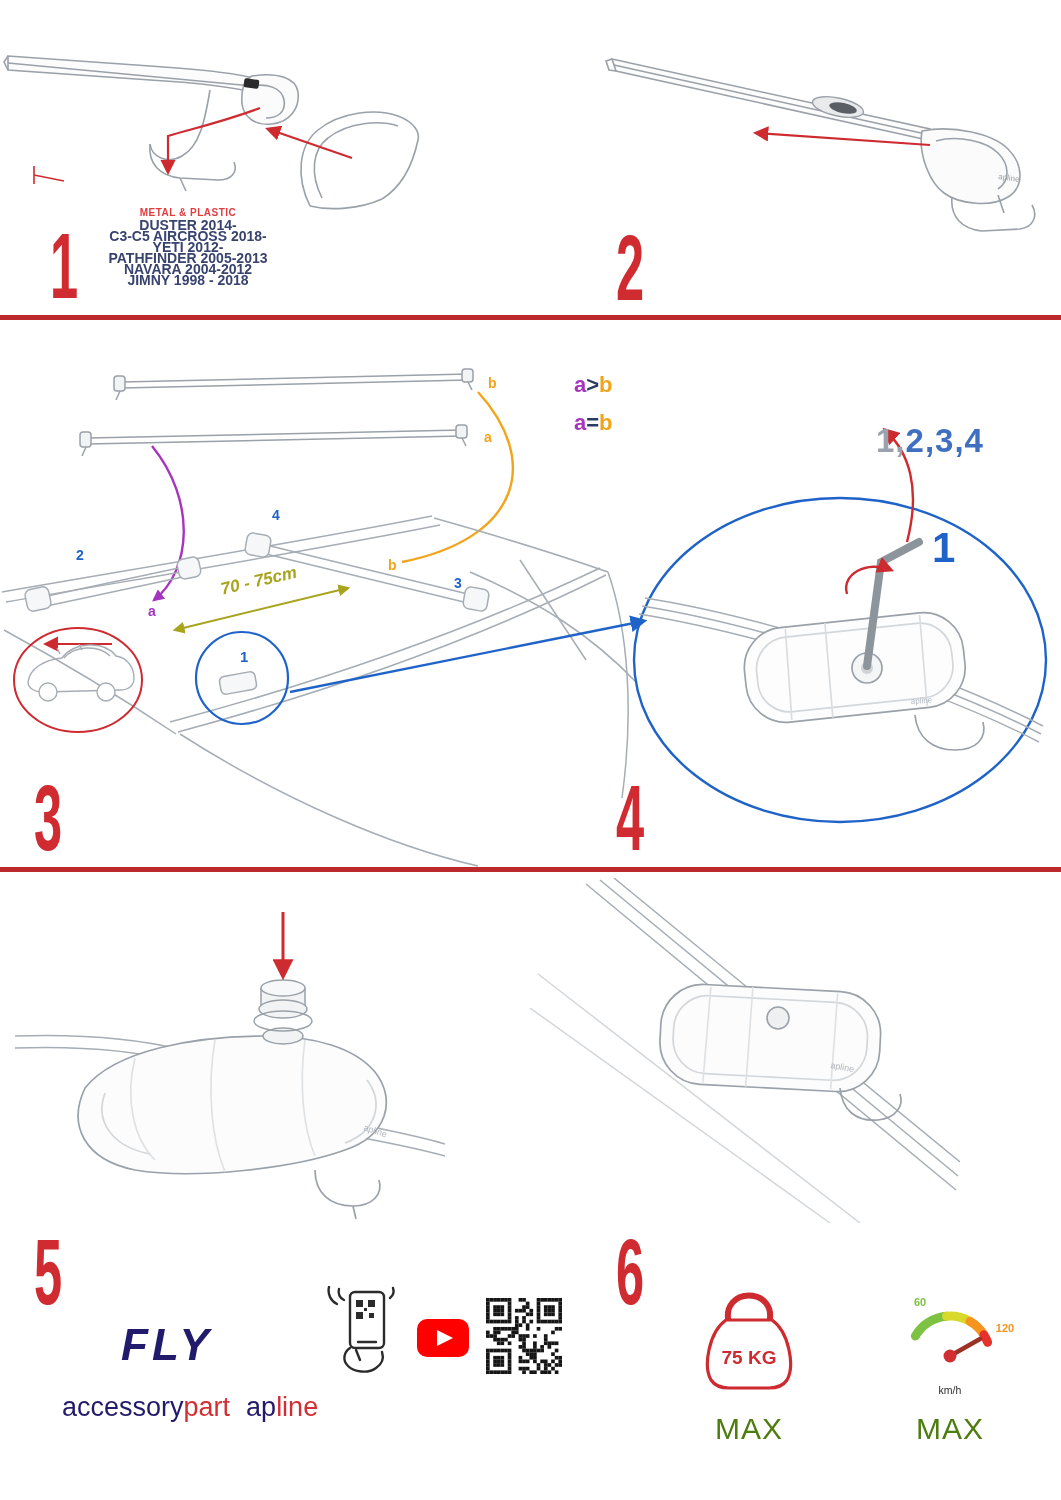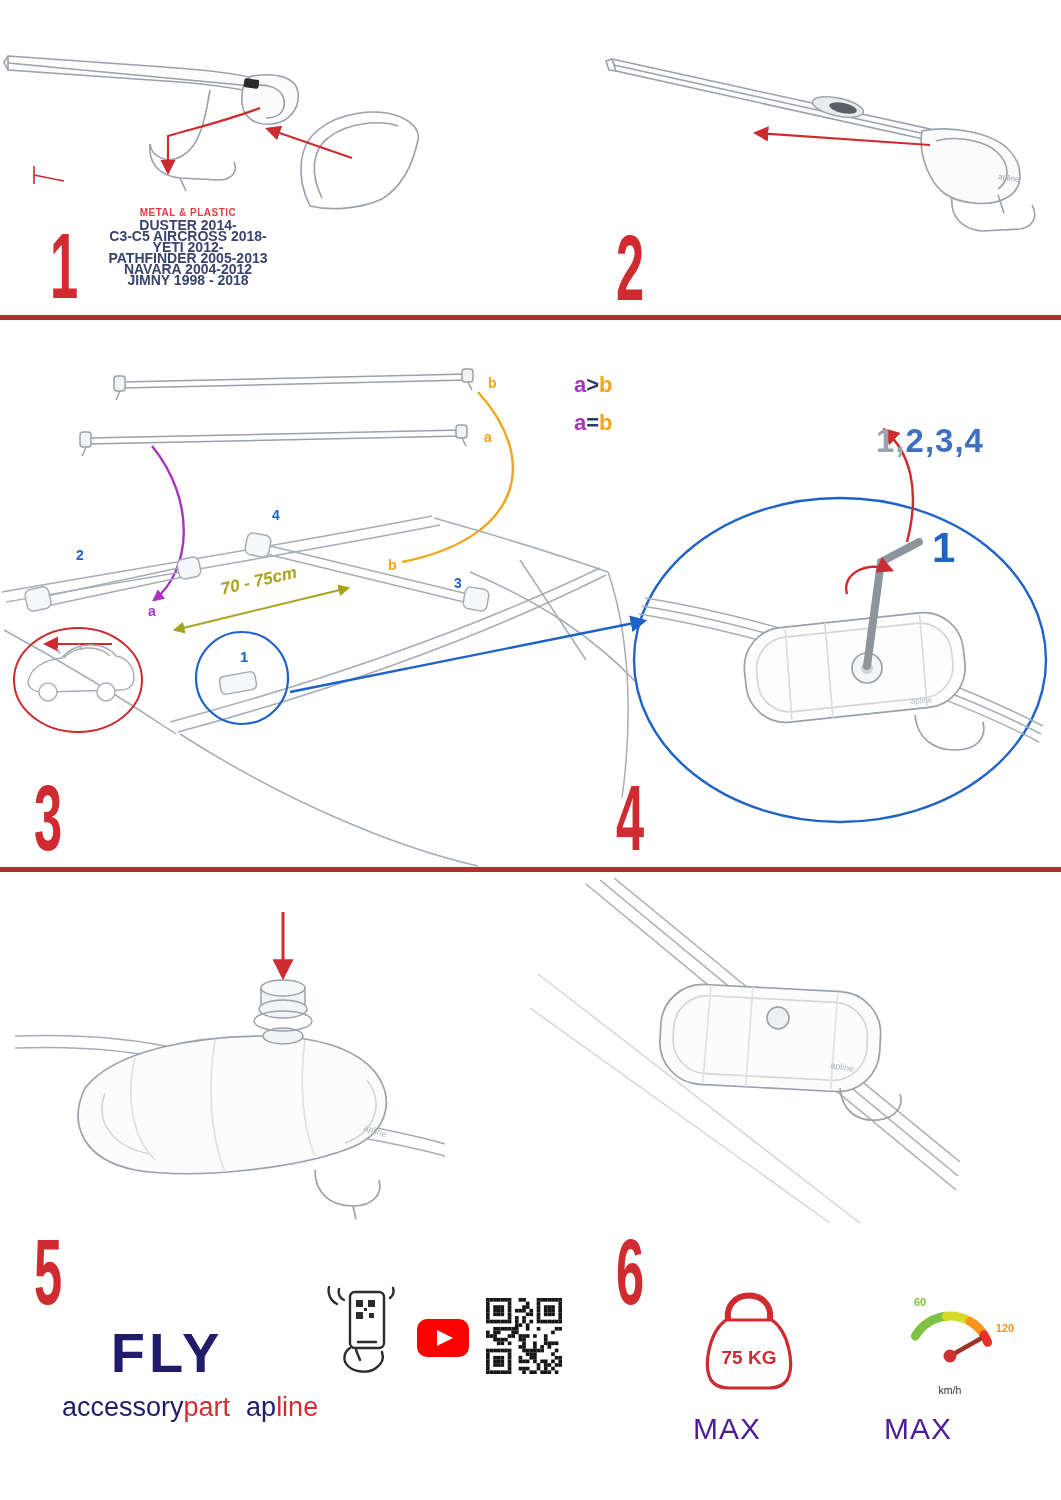--- a/index.html
+++ b/index.html
@@ -10,25 +10,25 @@
   .divider{position:absolute;left:0;width:1061px;height:5px;background:#bc2a2e;}
   .models{position:absolute;left:98px;top:207px;width:180px;text-align:center;}
   .models .mat{color:#e03d41;font-weight:700;font-size:10px;letter-spacing:.5px;margin-bottom:2px;}
   .models .ml{color:#39436f;font-weight:700;font-size:14px;line-height:11px;}
   .rules{position:absolute;left:574px;top:366px;font-size:22px;font-weight:700;line-height:38px;}
   .rules .ra{color:#a635bd;} .rules .rop{color:#2a3b63;} .rules .rb{color:#f2a41c;}
   .seq{position:absolute;left:876px;top:382px;font-size:33px;font-weight:700;letter-spacing:1px;margin-top:40px;}
   .seq .done{color:#9aa3ad;} .seq .rest{color:#3f6fc1;}
   .step1{position:absolute;left:932px;top:524px;font-size:42px;font-weight:700;color:#1f63c9;}
   .fly{position:absolute;left:92px;top:1320px;width:150px;text-align:center;
-       font-size:56px;font-weight:600;letter-spacing:4px;color:#221a6a;}
+       font-size:44px;font-weight:600;letter-spacing:4px;color:#221a6a;font-style:italic;}
   .brand{position:absolute;left:62px;top:1392px;font-size:27px;font-weight:400;display:flex;gap:16px;}
   .brand .navy{color:#221a6a;} .brand .red{color:#d22f34;}
-  .maxlbl{position:absolute;font-size:30px;font-weight:500;
-          letter-spacing:1px;color:#4c1d95;}
+  .maxlbl{position:absolute;text-align:center;font-size:30px;font-weight:500;
+          letter-spacing:1px;color:#4d7c0f;}
   svg{display:block;}
   svg text{font-family:"Liberation Sans",sans-serif;}
 </style>
 </head>
 <body>
 
 <div id="page">
 
   <svg class="abs" style="left:0;top:28px" width="430" height="185" viewBox="0 0 430 185">
     <defs>

